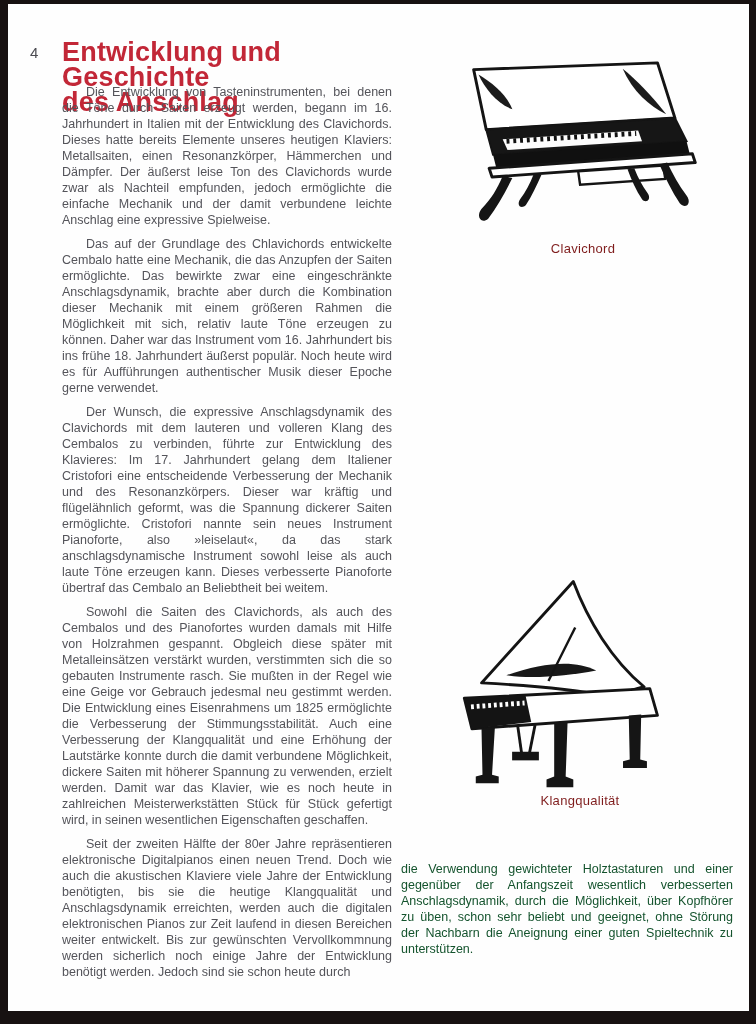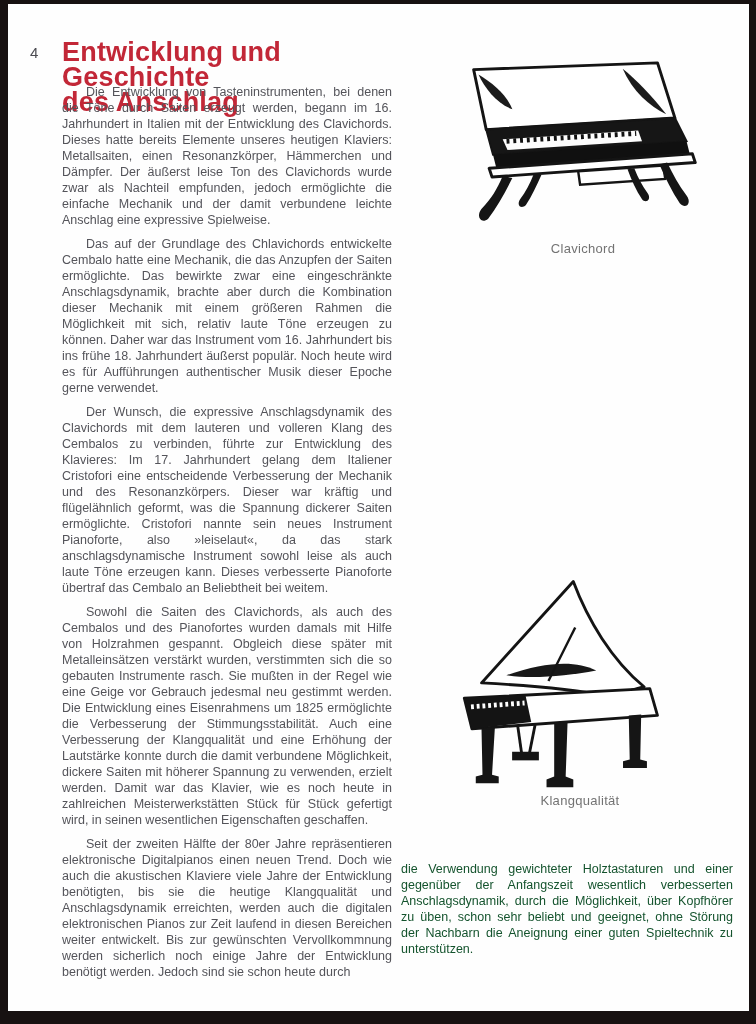--- a/index.html
+++ b/index.html
@@ -41,21 +41,21 @@
     color: #14532d;
   }
   .continuation-column .para { text-indent: 0; }
 
   .figure { position: absolute; width: 300px; text-align: center; }
   .figure-1 { left: 433px; top: 58px; }
   .figure-2 { left: 430px; top: 300px; }
   .figure-3 { left: 430px; top: 572px; }
   .figure svg { display: block; }
   .caption {
-    font-size: 13px; color: #737373; letter-spacing: 0.3px;
+    font-size: 13px; color: #7f1d1d; letter-spacing: 0.3px;
     margin-top: 3px;
   }
 </style>
 </head>
 <body>
 
 <div class="page">
 
   <div class="frame-bar frame-left"></div>
   <div class="frame-bar frame-top"></div>

